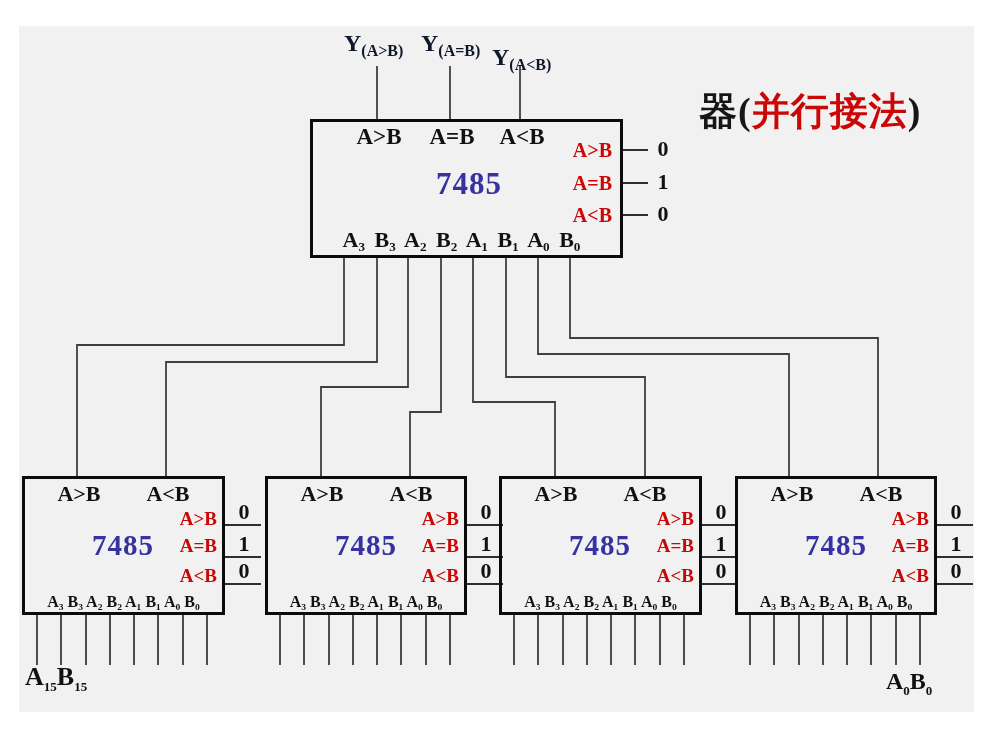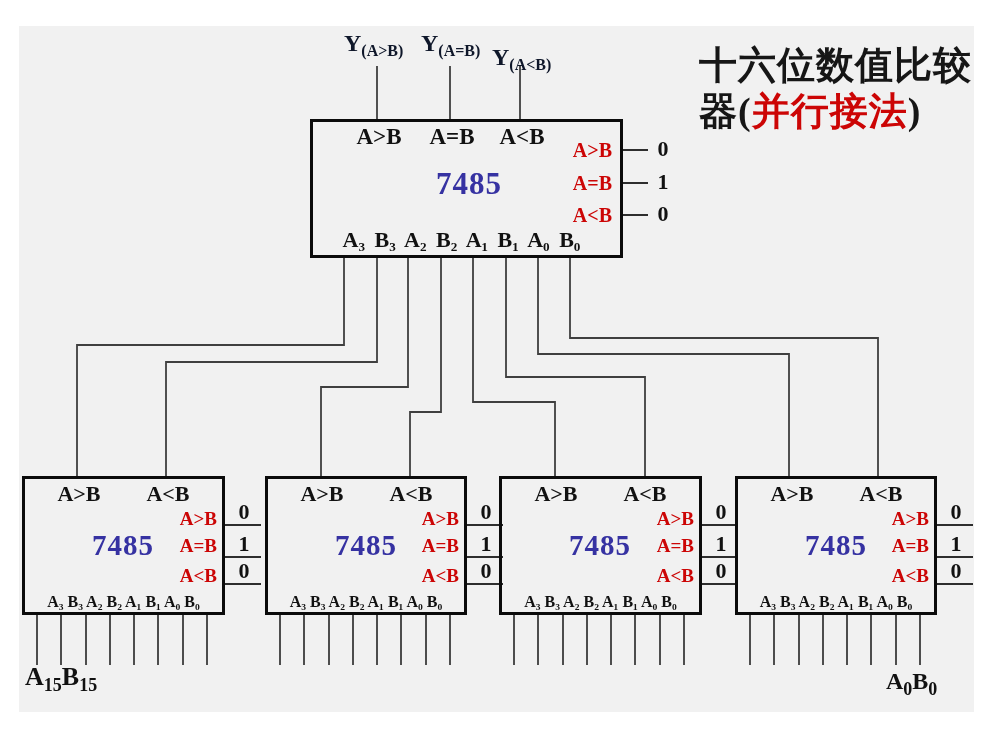--- a/index.html
+++ b/index.html
@@ -43,21 +43,21 @@
   
   .val{position:absolute;width:24px;text-align:center;font-size:22px;font-weight:bold;color:#111;}
 
   
   .ylabel{position:absolute;top:30px;font-size:24px;font-weight:bold;color:#0f172a;white-space:nowrap;}
   .ylabel .sub{font-size:16px;vertical-align:-5px;}
   #yl1{left:344px;} #yl2{left:421px;} #yl3{left:492px;margin-top:14px;}
 
   
   .buslabel{position:absolute;font-size:26px;font-weight:bold;color:#111;white-space:nowrap;}
-  .buslabel .sub{font-size:18px;vertical-align:-6px;}
+  .buslabel .sub{font-size:13px;vertical-align:-6px;}
   #bus-left{left:25px;top:662px;}
   #bus-right{left:886px;top:668px;font-size:24px;}
 
   
   #title{position:absolute;left:699px;top:42px;width:292px;font-size:38px;line-height:46px;
          font-weight:bold;color:#161616;letter-spacing:1px;}
   #title .red{color:#cc0505;}
 </style>
 </head>
 <body>
@@ -130,21 +130,21 @@
         <line x1="799" y1="614" x2="799" y2="665"></line>
         <line x1="823" y1="614" x2="823" y2="665"></line>
         <line x1="847" y1="614" x2="847" y2="665"></line>
         <line x1="871" y1="614" x2="871" y2="665"></line>
         <line x1="896" y1="614" x2="896" y2="665"></line>
         <line x1="920" y1="614" x2="920" y2="665"></line>
     </g>
   </svg>
 
   <div id="title">
-    <span>十六位数值比较</span><br>
+    <br>
     <span>器(</span><span class="red">并行接法</span><span>)</span>
   </div>
 
   <div class="ylabel" id="yl1">
     <span>Y</span><span class="sub">(A&gt;B)</span>
   </div>
   <div class="ylabel" id="yl2">
     <span>Y</span><span class="sub">(A=B)</span>
   </div>
   <div class="ylabel" id="yl3">

